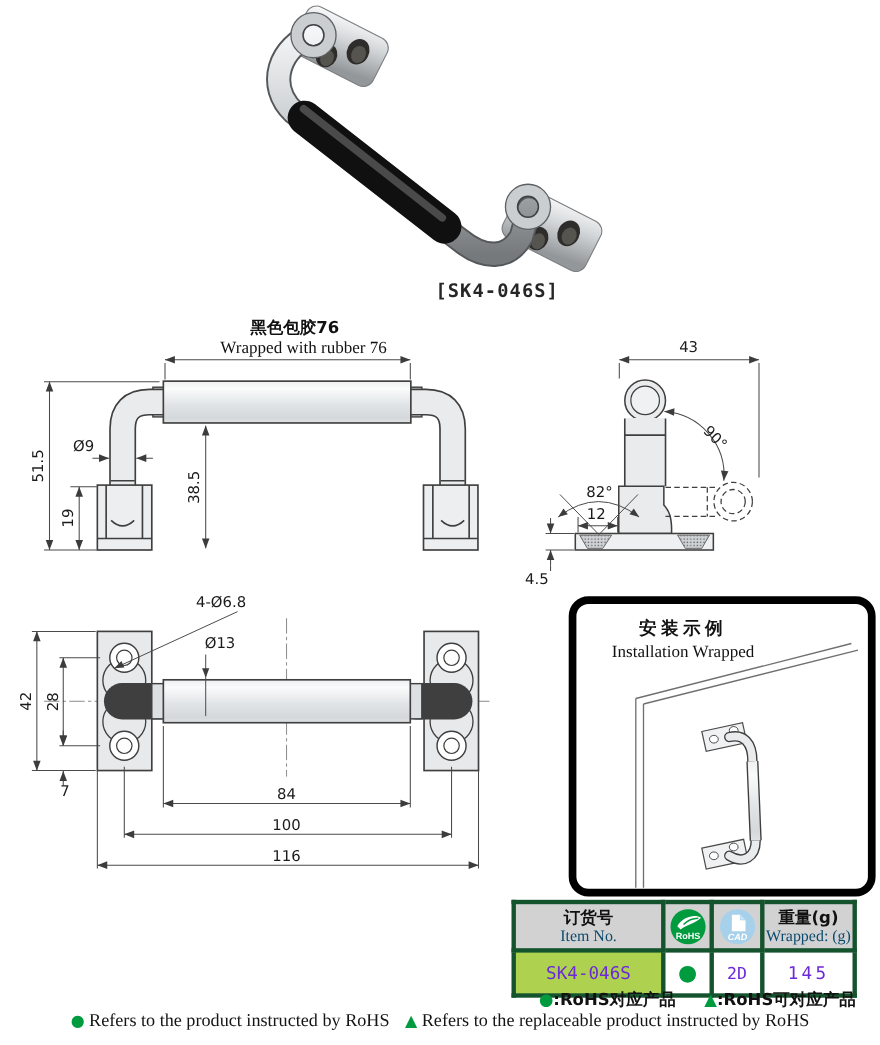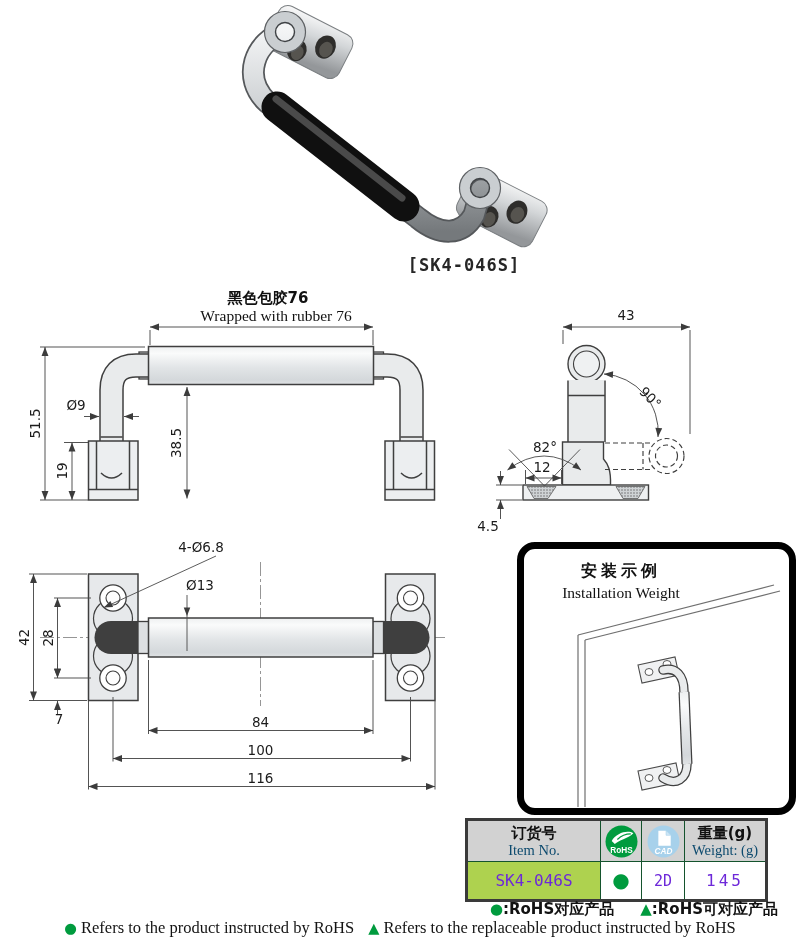--- a/index.html
+++ b/index.html
@@ -10,30 +10,30 @@
   
   .ln{stroke:#3f3f3f;stroke-width:1.5;fill:none;}
   .dl{stroke:#4a4a4a;stroke-width:0.95;fill:none;}
   .thin{stroke:#4a4a4a;stroke-width:0.9;fill:none;}
   .cl{stroke:#8a8a8a;stroke-width:0.9;fill:none;stroke-dasharray:14 3 3 3;}
   .dash{stroke:#3f3f3f;stroke-width:1.15;fill:none;stroke-dasharray:5 3;}
   .dim{font:13.5px "DejaVu Sans",sans-serif;fill:#1b1b1b;}
   .cnb{font:700 15px "DejaVu Sans",sans-serif;fill:#111;}
   .serift{font:15.5px "Liberation Serif",serif;fill:#111;}
   
-  .code-label{left:396px;top:255px;width:136px;text-align:center;
+  .code-label{left:384px;top:255px;width:136px;text-align:center;
      font:700 17px "DejaVu Sans Mono",monospace;letter-spacing:1px;color:#262626;}
   
   .inst{left:517px;top:542px;width:265px;height:259px;border:7px solid #000000;border-radius:18px;}
   .inst-title{position:absolute;left:8px;top:12px;width:178px;text-align:center;}
   .inst-title .cn{font:700 16px "DejaVu Sans",sans-serif;letter-spacing:4px;color:#111;}
   .inst-title .en{font:15.5px "Liberation Serif",serif;color:#111;margin-top:2px;}
   
   .spec{position:absolute;left:465px;top:818px;border-collapse:collapse;table-layout:fixed;}
-  .spec th,.spec td{border:1px solid #14532d;padding:0;text-align:center;vertical-align:middle;}
+  .spec th,.spec td{border:4px solid #14532d;padding:0;text-align:center;vertical-align:middle;}
   .spec{border:3px solid #3a3a3a;}
   .spec .hd th{height:40px;background:#d2d2d2;}
   .spec .dt td{height:37px;background:#fff;}
   .c-item{width:132px;} .c-rohs{width:40px;} .c-cad{width:42px;font-style:italic;} .c-wt{width:80px;}
   .hcn{font:700 15px "DejaVu Sans",sans-serif;line-height:17px;color:#111;}
   .hen{font:14.5px "Liberation Serif",serif;line-height:16px;color:#0c4a6e;}
   .item-green{background:#aed24f !important;}
   .mono{font:16px "DejaVu Sans Mono",monospace;color:#6d28d9;}
   .wt{letter-spacing:3px;}
   .dotmark{font:20px "DejaVu Sans",sans-serif;color:#009b3e;line-height:1;}
@@ -306,21 +306,21 @@
     <text class="dim" transform="translate(52.5 638) rotate(-90)" text-anchor="middle">28</text>
     <text class="dim" x="59" y="723.5" text-anchor="middle">7</text>
     <text class="dim" x="260.5" y="726.5" text-anchor="middle">84</text>
     <text class="dim" x="260.5" y="754.5" text-anchor="middle">100</text>
     <text class="dim" x="260.5" y="782.5" text-anchor="middle">116</text>
   </svg>
 
   <div class="abs inst">
     <div class="inst-title">
       <div class="cn">安装示例</div>
-      <div class="en">Installation Weight</div>
+      <div class="en">Installation Wrapped</div>
     </div>
     <svg width="265" height="259" viewBox="0 0 265 259">
       <g stroke="#6f6f6f" stroke-width="1.2" fill="none">
         <line x1="54" y1="86" x2="250" y2="36"></line>
         <line x1="61" y1="91" x2="256" y2="42"></line>
         <line x1="54" y1="86" x2="54" y2="258"></line>
         <line x1="61" y1="91" x2="61" y2="258"></line>
       </g>
       <g>
         <polygon points="114,116 151,108 155,126 118,134" fill="#f0f1f2" stroke="#4a4a4a" stroke-width="1.1"></polygon>
@@ -357,21 +357,21 @@
       <th class="c-cad">
         <svg width="33" height="33" viewBox="0 0 32 32" style="margin:0 auto">
           <circle cx="16" cy="16" r="15.5" fill="#a7d1eb"></circle>
           <path d="M11,5.5 h7.5 l4.5,4.5 v10 h-12 z" fill="#fff"></path>
           <path d="M18.5,5.5 l4.5,4.5 h-4.5 z" fill="#cfe6f5" stroke="#a7d1eb" stroke-width="0.6"></path>
           <text x="16" y="28" text-anchor="middle" font-size="8" font-weight="bold" fill="#fff" font-family="Liberation Sans, sans-serif">CAD</text>
         </svg>
       </th>
       <th class="c-wt">
         <div class="hcn">重量(g)</div>
-        <div class="hen">Weight: (g)</div>
+        <div class="hen">Wrapped: (g)</div>
       </th>
     </tr>
     <tr class="dt">
       <td class="item-green mono">SK4-046S</td>
       <td>
         <span class="dotmark">●</span>
       </td>
       <td class="mono" style="font-size:15px">2D</td>
       <td class="mono wt">145</td>
     </tr>

